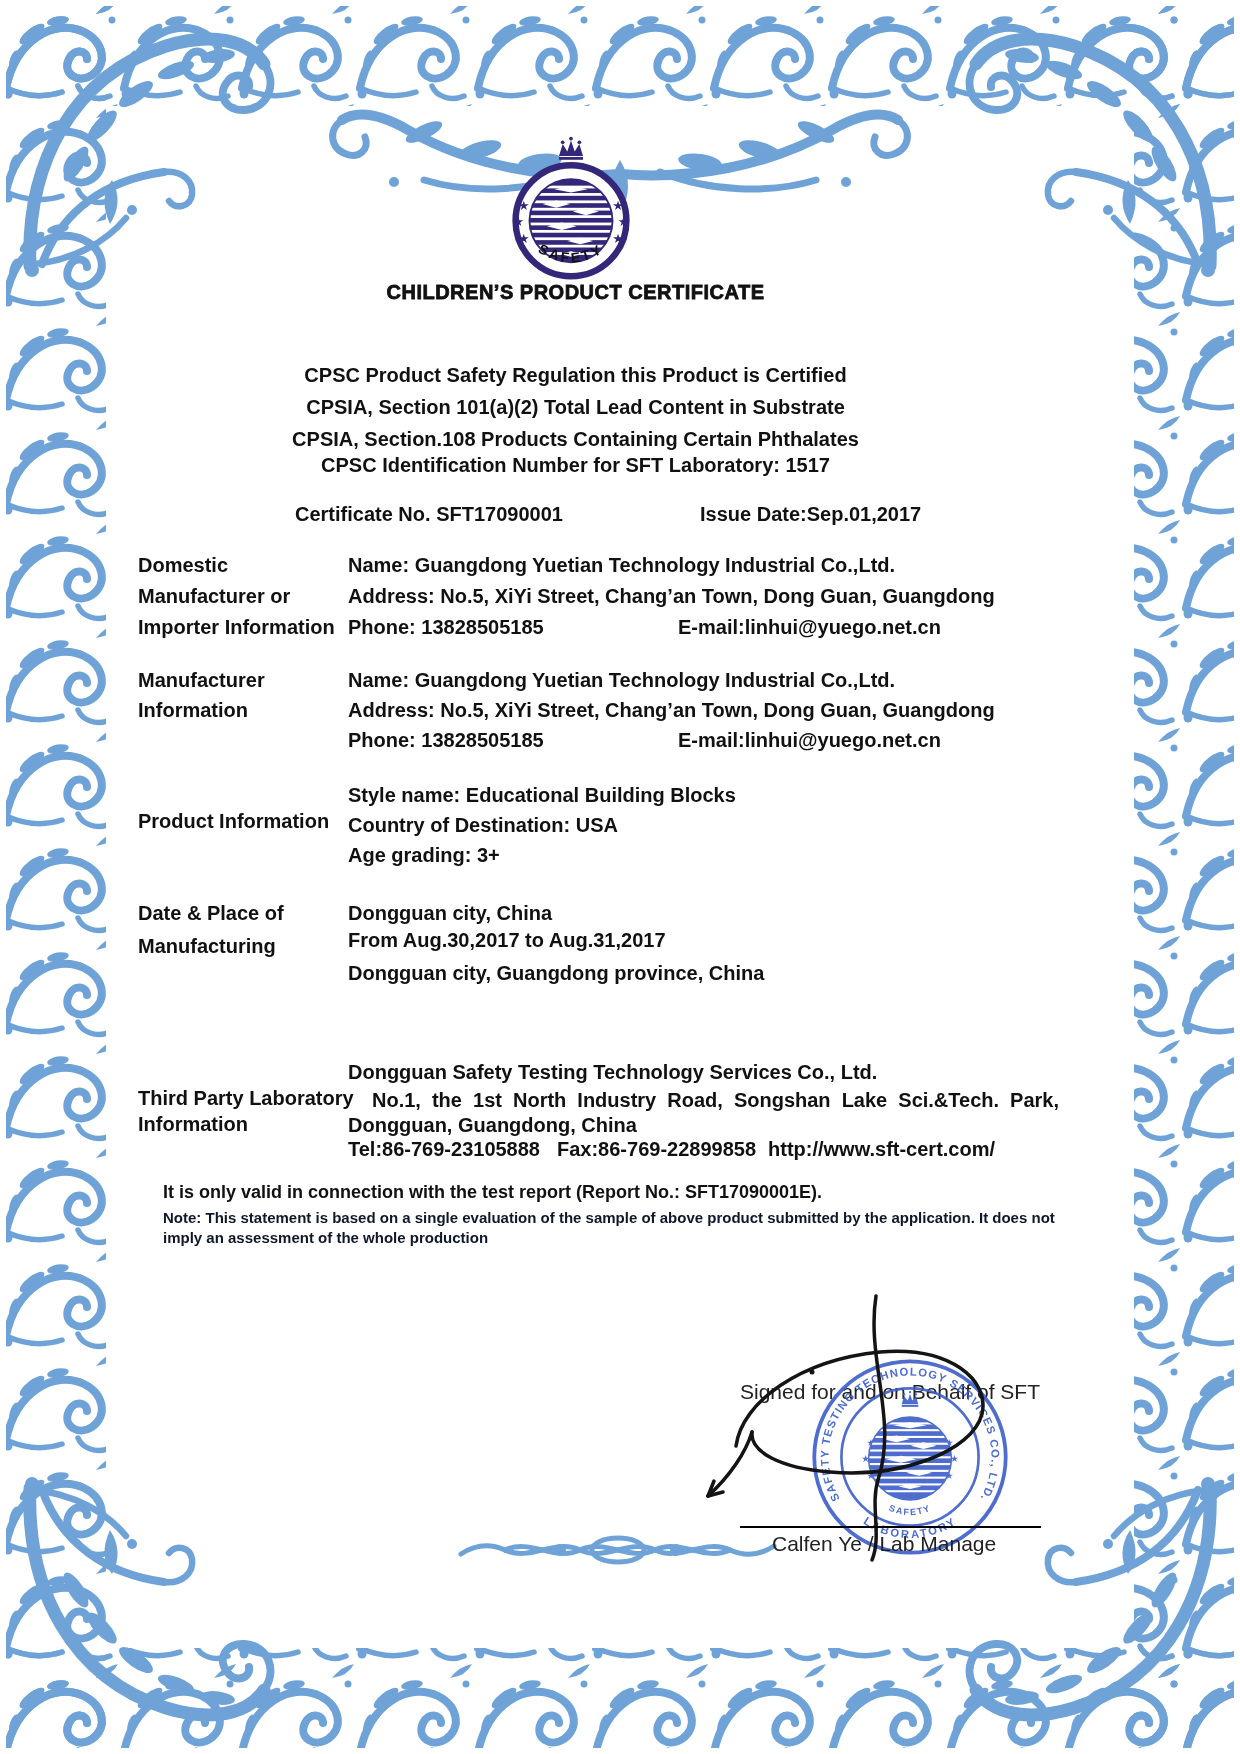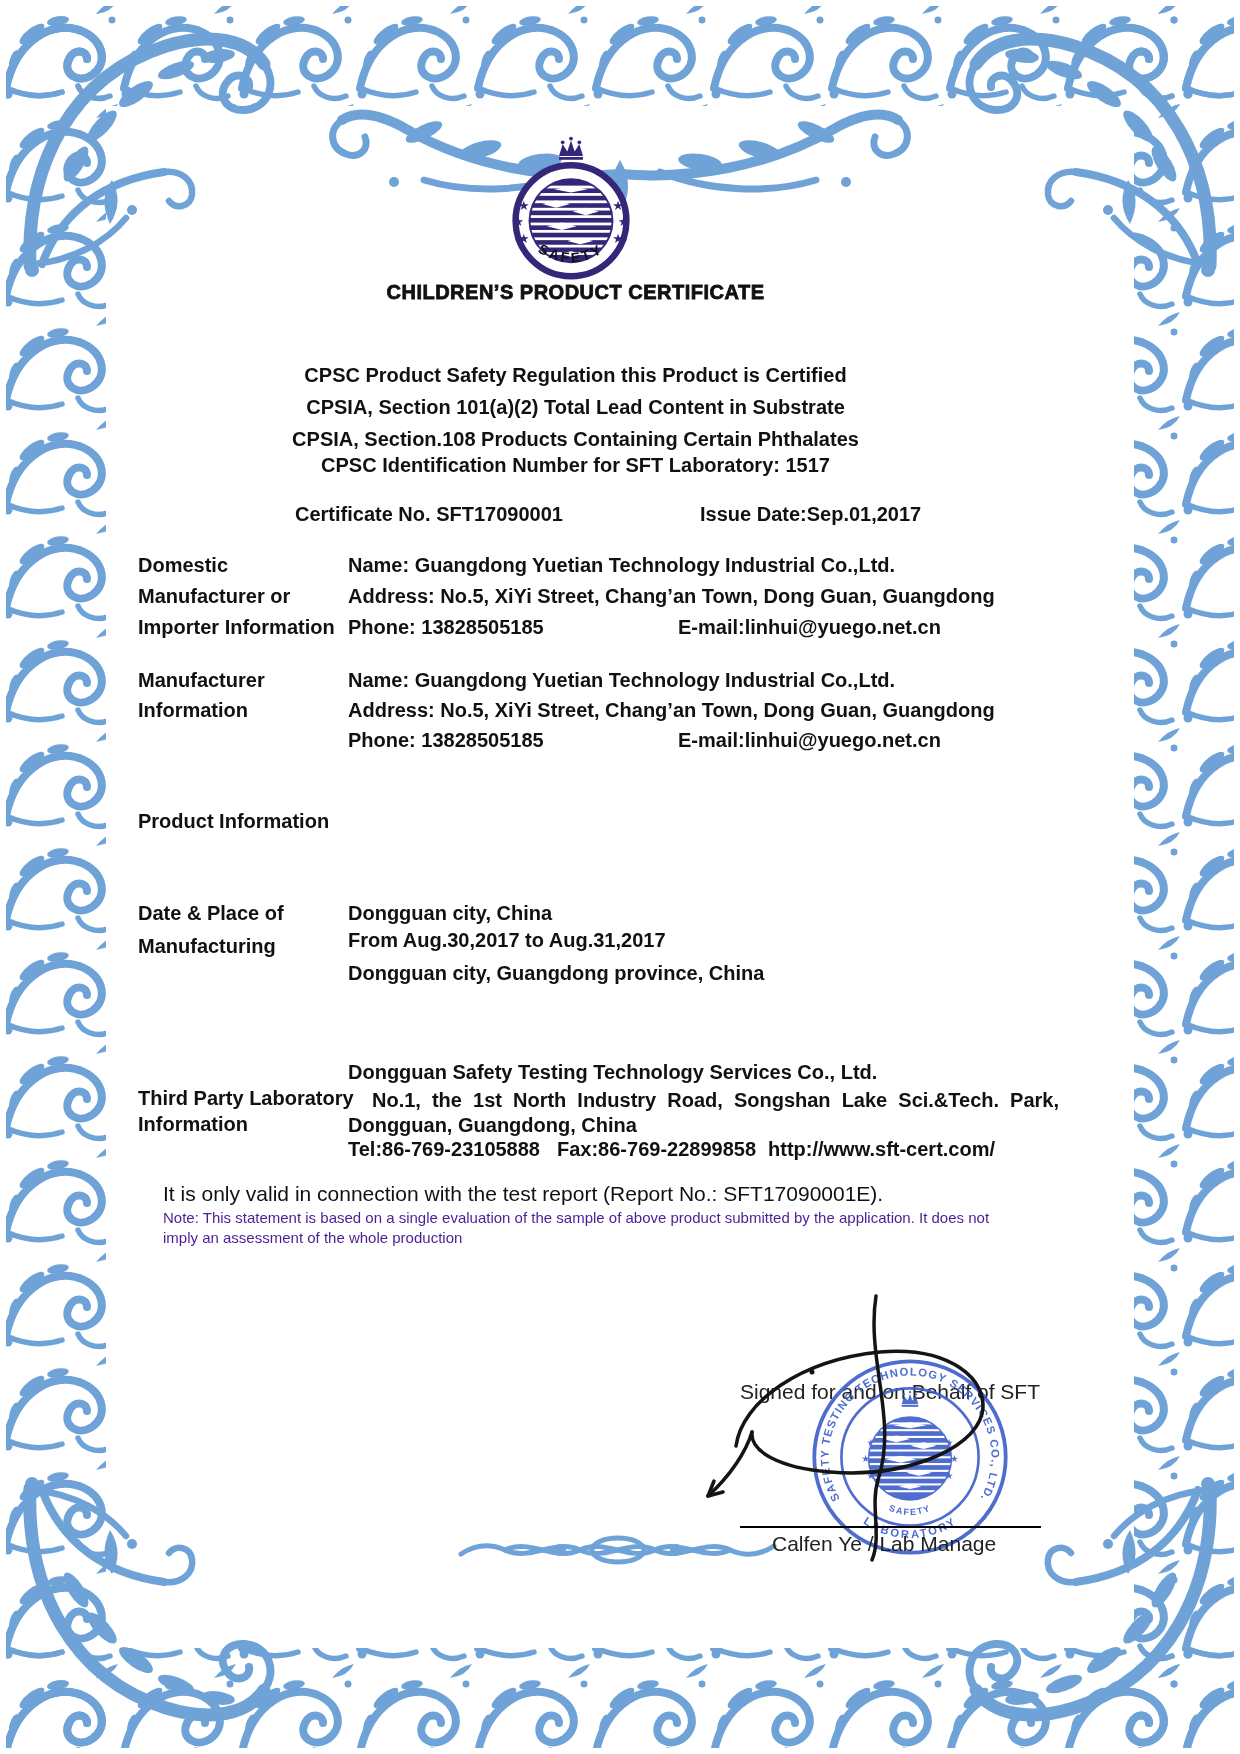--- a/index.html
+++ b/index.html
@@ -7,22 +7,22 @@
         font-family:"Liberation Sans",sans-serif;color:#111;}
   .abs{position:absolute;}
   svg.abs{pointer-events:none;}
   .hdr-center{left:138px;width:875px;text-align:center;white-space:nowrap;}
   .title{font-size:20px;font-weight:bold;letter-spacing:.5px;-webkit-text-stroke:.8px #111;}
   .bold20{font-size:20px;font-weight:bold;}
   .lh32{line-height:32px;}
   .label-col{left:138px;white-space:nowrap;}
   .value-col{left:348px;width:664px;white-space:nowrap;}
   .rel{position:relative;}
-  .note{font-size:15px;font-weight:normal;white-space:nowrap;color:#4c1d95;}
-  .valid{font-size:21px;font-weight:normal;white-space:nowrap;}
+  .note{font-size:15px;font-weight:bold;white-space:nowrap;color:#0f172a;}
+  .valid{font-size:18px;font-weight:bold;white-space:nowrap;}
   .justified{word-spacing:5.5px;padding-left:24px;}
   .sig-text{font-size:21px;font-weight:normal;color:#222;white-space:nowrap;}
   .sig-line{left:740px;top:1526px;width:301px;border-top:2.5px solid #000;height:0;}
 </style>
 </head>
 <body>
 
 <div class="page">
 
   <svg class="abs" style="left:0;top:0" width="1240" height="1754" viewBox="0 0 1240 1754">
@@ -189,20 +189,25 @@
   <div class="abs value-col bold20" style="top:665px;line-height:30px">
     <div>Name: Guangdong Yuetian Technology Industrial Co.,Ltd.</div>
     <div>Address: No.5, XiYi Street, Chang’an Town, Dong Guan, Guangdong</div>
     <div class="rel">
       <span>Phone: 13828505185</span>
       <span class="abs" style="left:330px;top:0">E-mail:linhui@yuego.net.cn</span>
     </div>
   </div>
 
   <div class="abs label-col bold20" style="top:810px">Product Information</div>
+  <div class="abs value-col bold20" style="top:780px;line-height:30px">
+    <div>Style name: Educational Building Blocks</div>
+    <div>Country of Destination: USA</div>
+    <div>Age grading: 3+</div>
+  </div>
 
   <div class="abs label-col bold20" style="top:897px;line-height:33px">
     <div>Date &amp; Place of</div>
     <div>Manufacturing</div>
   </div>
   <div class="abs value-col bold20" style="top:897px;line-height:33px">
     <div>Dongguan city, China</div>
   </div>
 
   <div class="abs value-col bold20" style="top:924px;line-height:33px">

